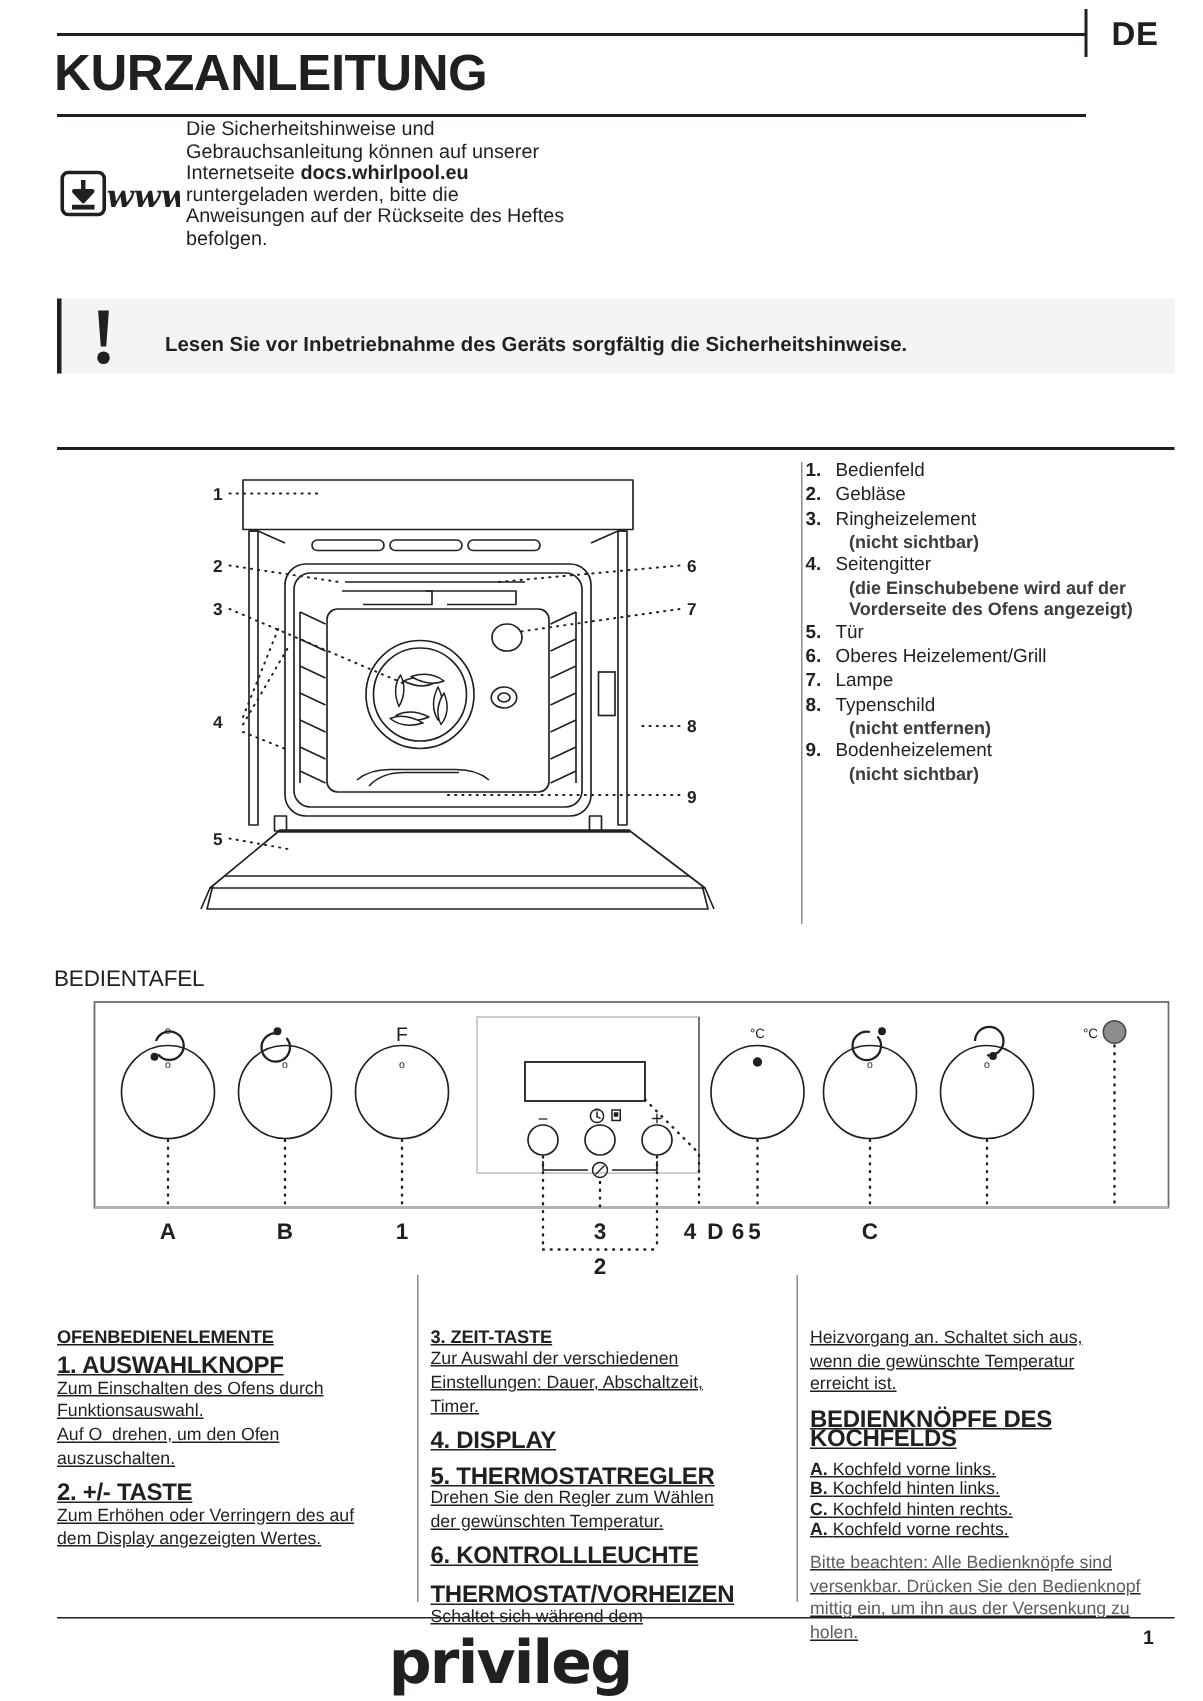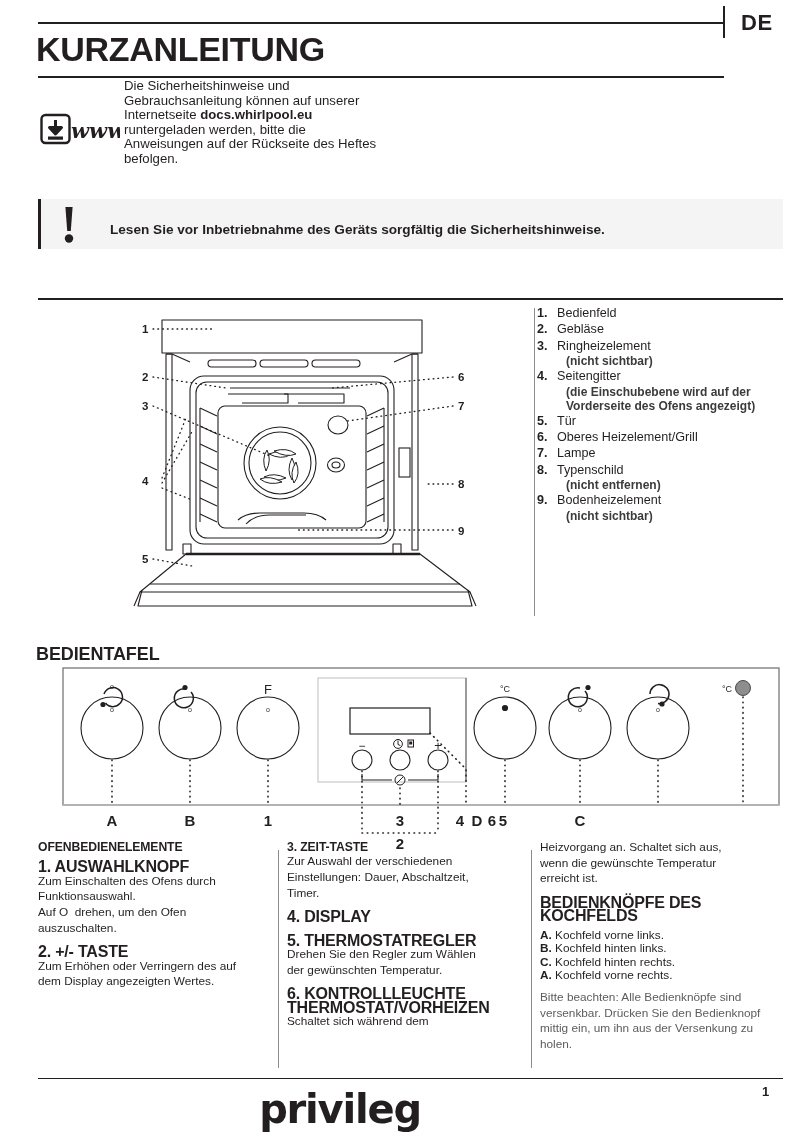--- a/index.html
+++ b/index.html
@@ -154,37 +154,38 @@
     font-size: 12px;
     line-height: 14px;
     color: #3b3b3b;
     padding-left: 9px;
   }
 
   
   .cp-title {
     position: absolute;
     left: 36px; top: 644px;
-    font-size: 18px;
-    font-weight: bold;
+    font-size: 15px;
+    font-weight: normal;
     letter-spacing: -0.1px;
   }
   .cp-svg {
     position: absolute;
     left: 0; top: 630px;
     width: 802px; height: 235px;
   }
 
   
   .col {
     position: absolute;
-    top: 841px;
+    top: 885px;
     font-size: 11.6px;
     line-height: 13.4px;
     color: #231f20;
+    text-decoration: underline;
   }
   .col h3 {
     margin: 0 0 1px 0;
     font-size: 12.2px;
     font-weight: bold;
     letter-spacing: -0.1px;
   }
   .col h4 {
     margin: 10px 0 1px 0;
     font-size: 16px;
@@ -501,21 +502,21 @@
   <div class="col col-b">
     <h3>3. ZEIT-TASTE</h3>
     <p>Zur Auswahl der verschiedenen</p>
     <p>Einstellungen: Dauer, Abschaltzeit,</p>
     <p>Timer.</p>
     <h4>4. DISPLAY</h4>
     <h4>5. THERMOSTATREGLER</h4>
     <p>Drehen Sie den Regler zum Wählen</p>
     <p>der gewünschten Temperatur.</p>
     <h4 style="margin-bottom:0;">6. KONTROLLLEUCHTE</h4>
-    <h4 style="margin-top:0;">THERMOSTAT/VORHEIZEN</h4>
+    <h4 style="margin-top:12px;">THERMOSTAT/VORHEIZEN</h4>
     <p>Schaltet sich während dem</p>
   </div>
 
   <div class="col col-c">
     <p>Heizvorgang an. Schaltet sich aus,</p>
     <p>wenn die gewünschte Temperatur</p>
     <p>erreicht ist.</p>
     <h4>BEDIENKNÖPFE DES KOCHFELDS</h4>
     <ul style="margin-top:6px;" id="hob-list">
         <li><b>A.</b> <span>Kochfeld vorne links.</span></li>

